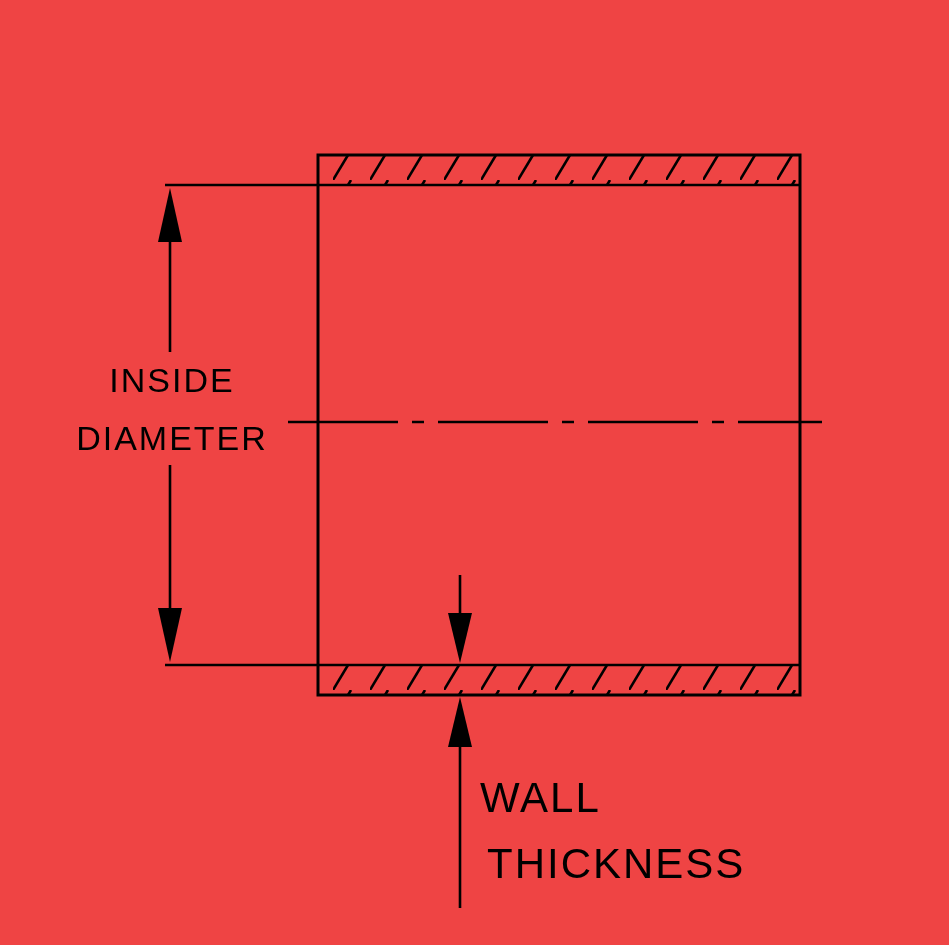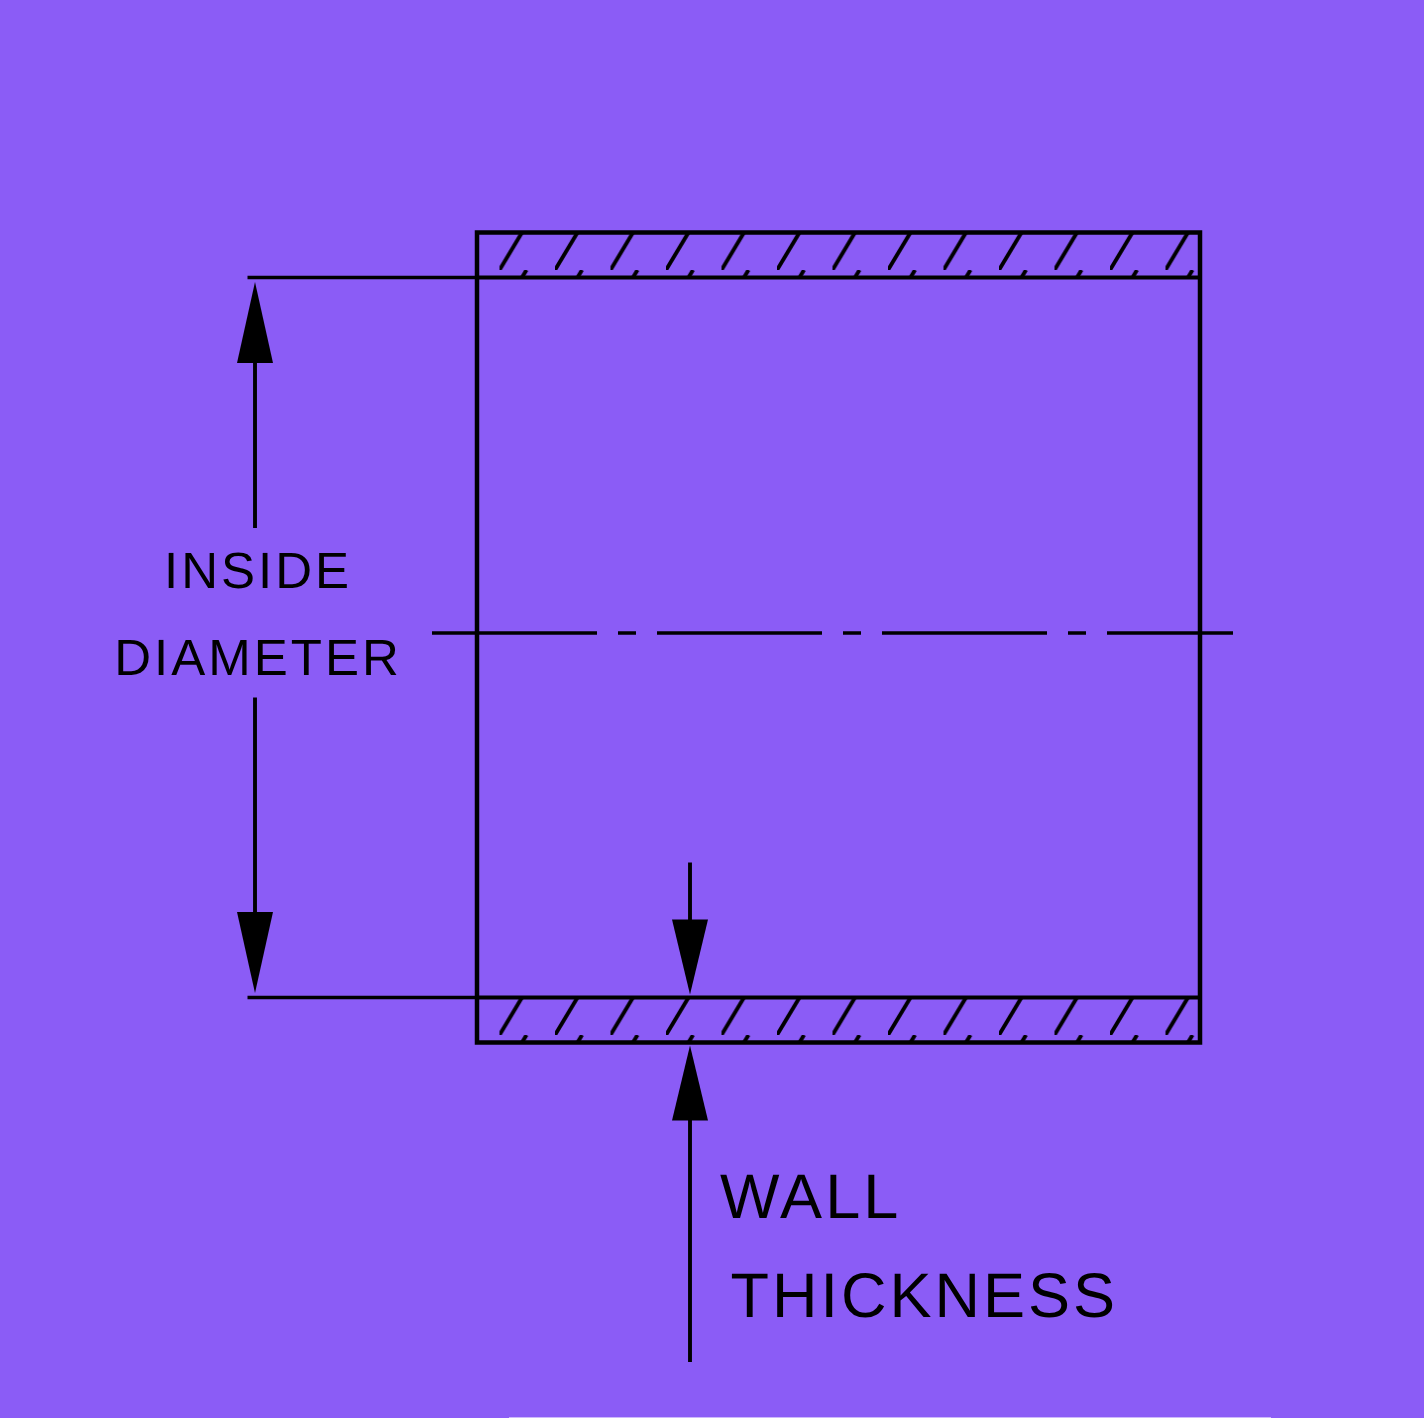--- a/index.html
+++ b/index.html
@@ -5,21 +5,21 @@
   
   html, body {
     margin: 0;
     padding: 0;
     background: #ffffff;
   }
   .canvas {
     position: relative;
     width: 949px;
     height: 945px;
-    background: #8b5cf6;
+    background: #ef4444;
     overflow: hidden;
   }
   svg { display: block; }
   text {
     font-family: "Liberation Sans", sans-serif;
     fill: #000000;
   }
   .dim-label {
     font-size: 34px;
     letter-spacing: 2px;

